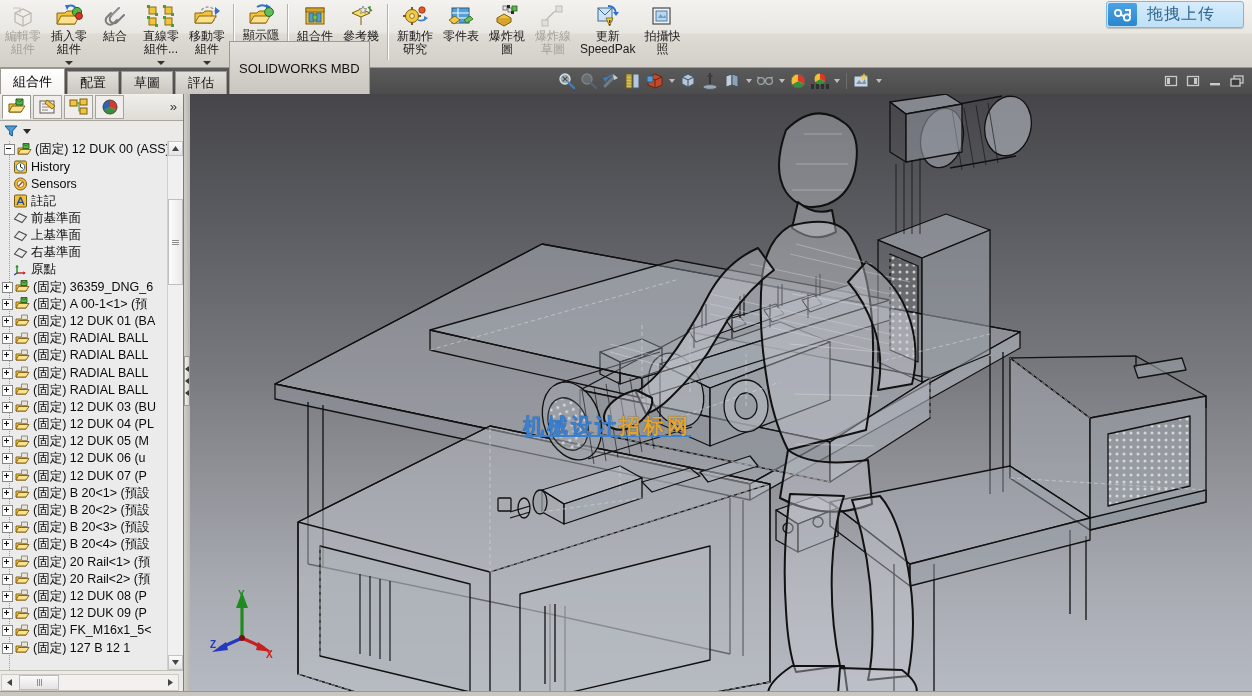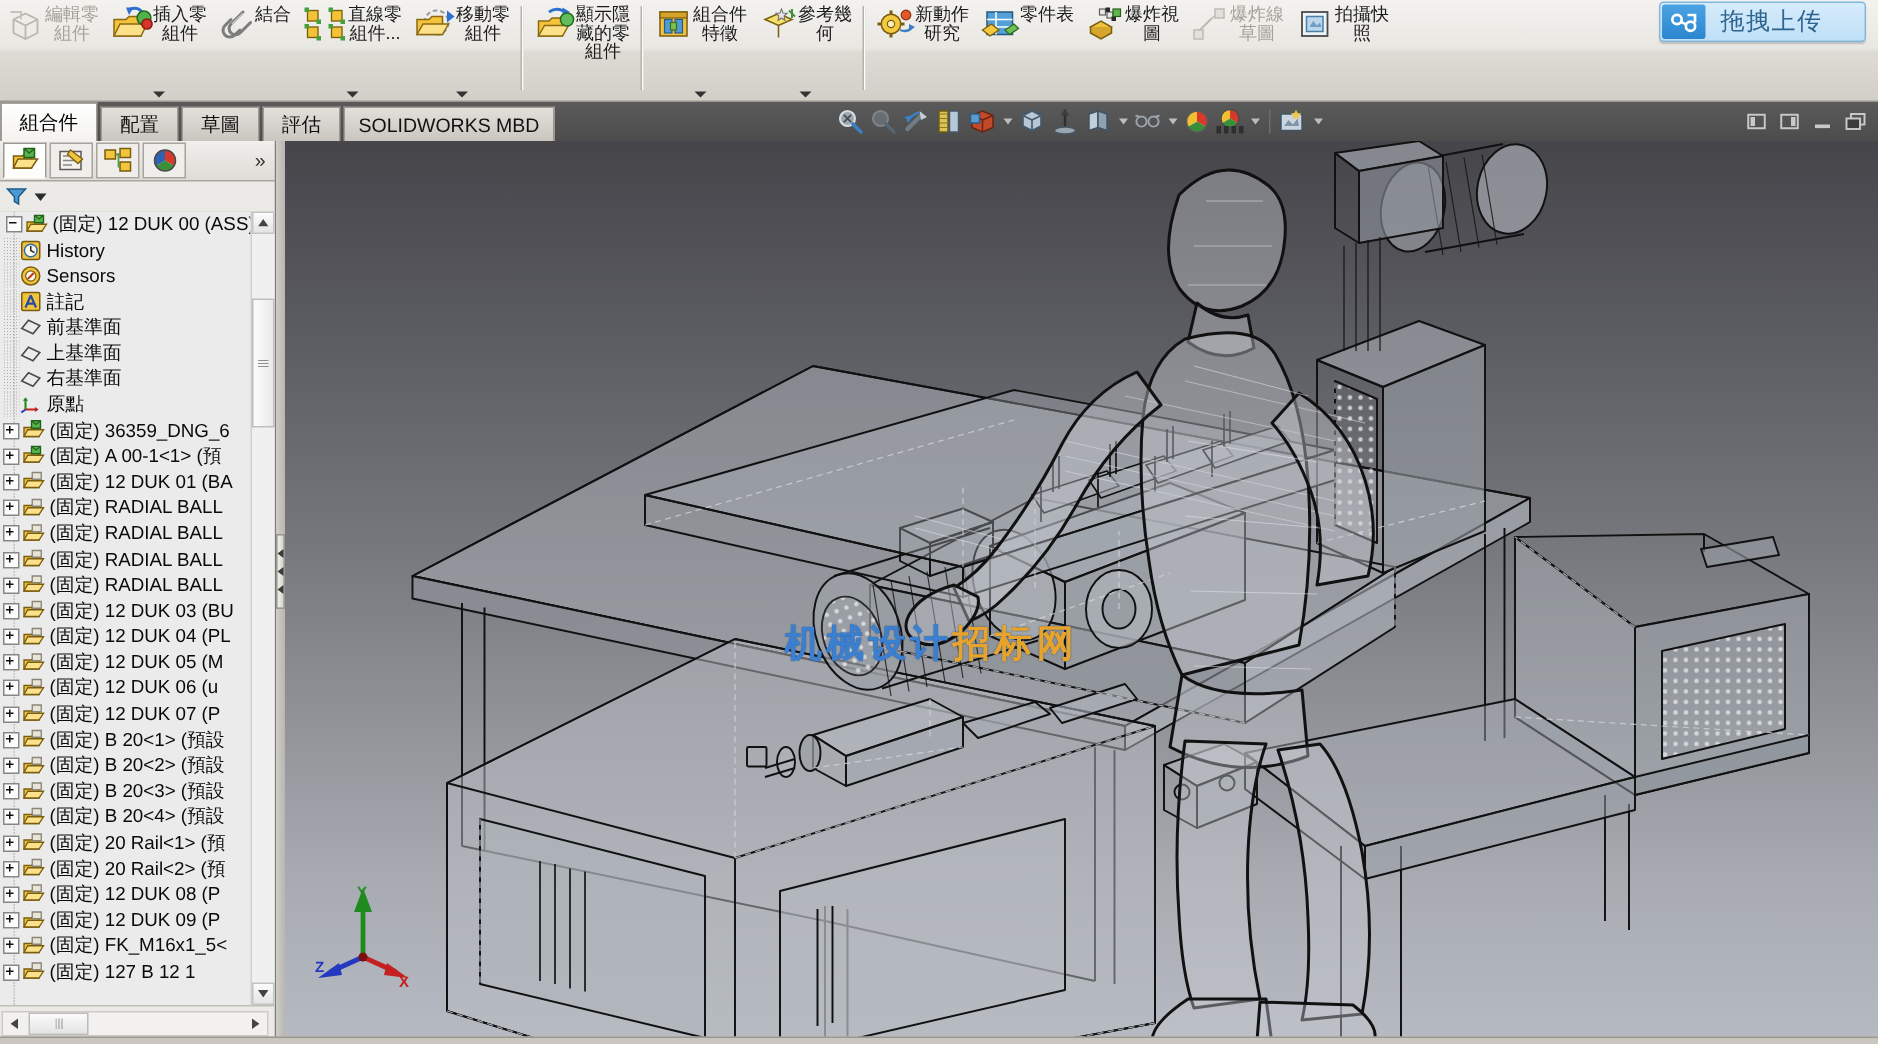--- a/index.html
+++ b/index.html
@@ -15,21 +15,21 @@
   .ribbon{
     position:absolute;left:0;top:0;width:1252px;height:68px;
     background:linear-gradient(to bottom,#f3f2ef 0%,#e9e7e2 48%,#dedbd4 52%,#d2cfc8 100%);
     border-bottom:1px solid #9a978f;
     display:flex;align-items:flex-start;
     box-sizing:border-box;
   }
   .rbtn{
     position:relative;
     min-width:46px;height:66px;
-    display:flex;align-items:flex-start;
+    display:flex;flex-direction:column;align-items:center;
     padding:2px 4px 0 4px;box-sizing:border-box;
     cursor:default;
   }
   .rbtn .ic{height:26px;display:flex;align-items:center;justify-content:center;margin-top:1px;}
   .rbtn .lbl{
     font-size:12px;line-height:12.5px;color:#1b1b1b;text-align:center;
     margin-top:1px;white-space:pre-line;letter-spacing:0px;
   }
   .rbtn.dis .lbl{color:#a5a29b;}
   .rbtn .caret{
@@ -76,21 +76,21 @@
     font-size:13px;color:#111;
     background:linear-gradient(to bottom,#e2e0db,#c9c6bf);
     border:1px solid #9e9a92;border-bottom:none;
     margin-right:2px;cursor:default;
   }
   .ctab.sel{
     height:25px;margin-top:1px;
     background:linear-gradient(to bottom,#ffffff,#f4f3f0);
     font-weight:normal;color:#000;
   }
-  .ctab.wide{padding:0 9px;}
+  .ctab.wide{padding:15px 9px;}
 
   
   .vtools{position:absolute;left:556px;top:2px;display:flex;align-items:center;height:22px;}
   .vt{width:22px;height:22px;display:flex;align-items:center;justify-content:center;cursor:default;}
   .vcaret{width:11px;height:22px;display:flex;align-items:center;justify-content:center;cursor:default;}
   .vcaret i{display:block;width:0;height:0;border-left:3px solid transparent;border-right:3px solid transparent;border-top:4px solid #bdbdbd;}
   .vsep{width:1px;height:16px;background:#6e6e6e;margin:0 4px;}
 
   .wctrl{position:absolute;right:4px;top:2px;display:flex;align-items:center;height:22px;}
   .wc{width:22px;height:22px;display:flex;align-items:center;justify-content:center;cursor:default;}
@@ -182,21 +182,21 @@
     position:absolute;left:190px;top:94px;right:0;bottom:0;
     background:linear-gradient(to bottom,#45454a 0%,#5c5d62 22%,#77787d 45%,#92949a 65%,#a8abb2 82%,#b6bac2 100%);
     overflow:hidden;
   }
   .cadsvg{position:absolute;left:0;top:0;}
   .watermark{
     position:absolute;left:333px;top:318px;
     text-align:center;pointer-events:none;
     font-family:"DejaVu Sans","Liberation Sans",sans-serif;
   }
-  .wm1{font-size:25px;letter-spacing:3px;font-weight:bold;color:#3a7fd0;text-shadow:0 0 1px #1b4f8d;}
+  .wm1{font-size:21px;letter-spacing:3px;font-weight:bold;color:#3a7fd0;text-shadow:0 0 1px #1b4f8d;text-decoration:underline;}
   .wm1 .o{color:#e8a32a;}
   .wm2{font-size:15px;letter-spacing:1.5px;font-weight:bold;color:#d01f1f;margin-top:-2px;}
 
   .triad{position:absolute;left:18px;bottom:36px;}
   .tlabel{font-size:10px;font-weight:bold;}
 
   
   .statusstrip{
     position:absolute;left:0;bottom:0;width:1252px;height:4px;
     background:#c9c6c0;border-top:1px solid #9a978f;
@@ -406,20 +406,35 @@
           <path d="M14 8 L20 4" stroke="#c9c6bf" stroke-width="1.4" stroke-dasharray="3 2" fill="none"></path>
           <rect x="2" y="16" width="6" height="6" fill="#e3e0d9" stroke="#bebbb4" stroke-width="1"></rect>
           <rect x="16" y="2" width="6" height="6" fill="#e3e0d9" stroke="#bebbb4" stroke-width="1"></rect>
         </svg>
       </span>
       <span class="lbl">爆炸線
 草圖</span>
     </div>
 
 
+    <div class="rbtn">
+      <span class="ic">
+        <svg width="26" height="24" viewBox="0 0 26 24">
+          <rect x="3" y="4" width="14" height="13" fill="#cfe3f5" stroke="#3a6c92" stroke-width="1"></rect>
+          <path d="M3 4 L10 11 L17 4" fill="none" stroke="#3a6c92" stroke-width="1"></path>
+          <path d="M13 2 q7 0 8 7" fill="none" stroke="#2f6fd0" stroke-width="1.8"></path>
+          <path d="M18 8 L24 8 L21 12 Z" fill="#2f6fd0"></path>
+          <path d="M11 14 L18 14 L14.5 22 Z" fill="#f2cf3f" stroke="#8a6a10" stroke-width="0.9"></path>
+          <rect x="14" y="16" width="1.4" height="3" fill="#3a3a3a"></rect>
+          <rect x="14" y="20" width="1.4" height="1.4" fill="#3a3a3a"></rect>
+        </svg>
+      </span>
+      <span class="lbl">更新
+SpeedPak</span>
+    </div>
 
     <div class="rbtn">
       <span class="ic">
         <svg width="26" height="24" viewBox="0 0 26 24">
           <rect x="4" y="4" width="17" height="16" fill="#eef3f8" stroke="#4a4a4a" stroke-width="1.2"></rect>
           <rect x="7" y="7" width="11" height="10" fill="#bcd6ec" stroke="#4a7fa8" stroke-width="1"></rect>
           <path d="M9 14 L11.5 10 L14 13 L16 11 L17 14 Z" fill="#6f9fc6"></path>
         </svg>
       </span>
       <span class="lbl">拍攝快

